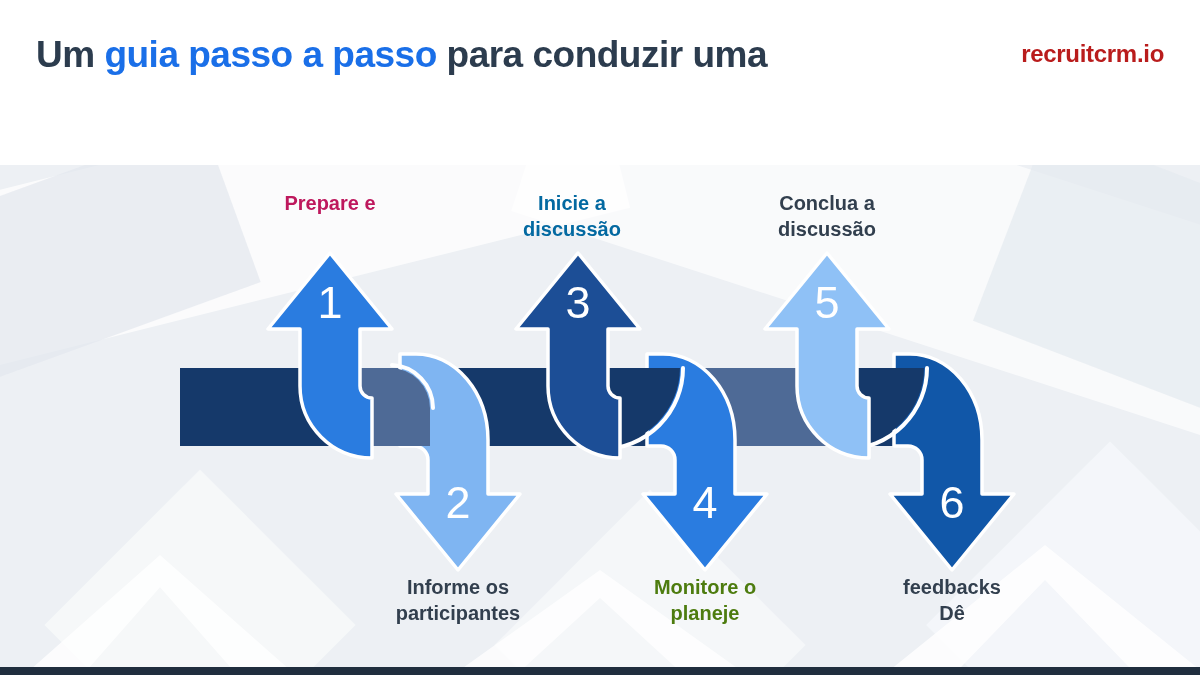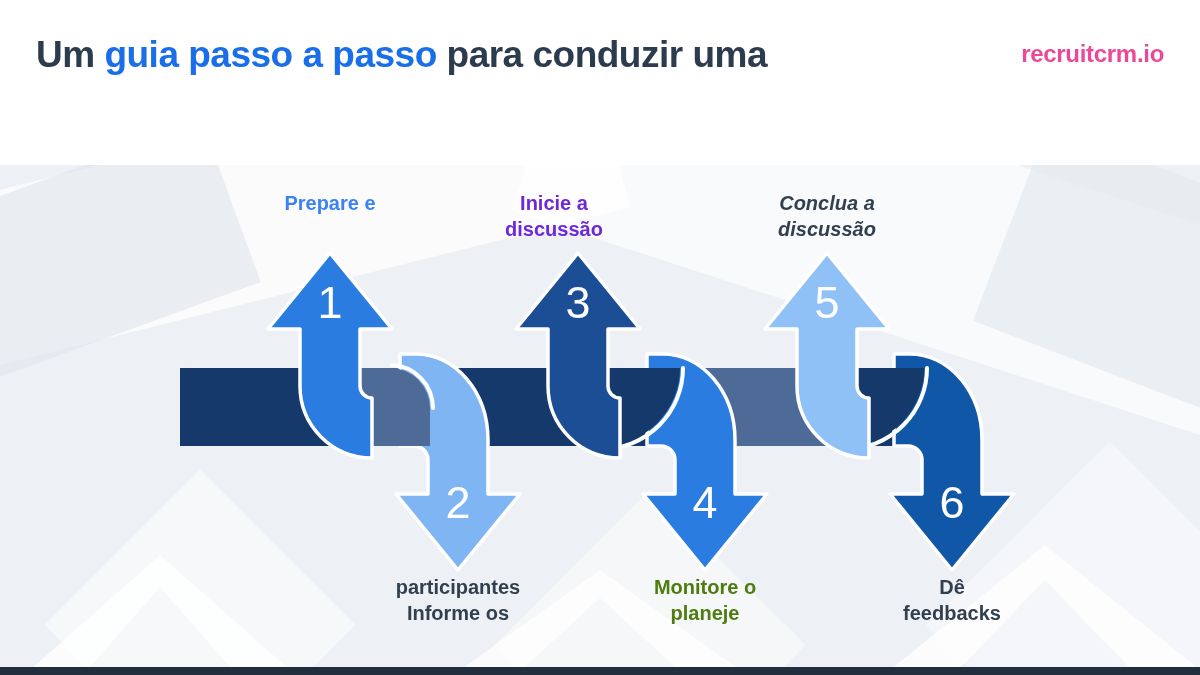--- a/index.html
+++ b/index.html
@@ -54,48 +54,48 @@
       <path d="M836,368 H924 A78,78 0 0 1 846,446 H836 Z" fill="#15396a"></path>
       <path d="M300,329 V386 A72,72 0 0 0 372,458 V398 A12,12 0 0 1 360,386 V329 H392 L330,253 L268,329 Z" fill="#2a7ce0" stroke="#ffffff" stroke-width="3.5" stroke-linejoin="round"></path>
       <path d="M548,329 V386 A72,72 0 0 0 620,458 V398 A12,12 0 0 1 608,386 V329 H640 L578,253 L516,329 Z" fill="#1c4e96" stroke="#ffffff" stroke-width="3.5" stroke-linejoin="round"></path>
       <path d="M797,329 V386 A72,72 0 0 0 869,458 V398 A12,12 0 0 1 857,386 V329 H889 L827,253 L765,329 Z" fill="#8fc1f6" stroke="#ffffff" stroke-width="3.5" stroke-linejoin="round"></path>
     </svg>
 
   <div class="title" id="title" style="color: rgb(44, 60, 78);">
     <div><span>Um </span><span class="hl" id="title-hl" style="color: rgb(26, 111, 232);">guia passo a passo</span><span> para conduzir uma</span></div>
   </div>
 
-  <div class="logo" id="logo" style="color: #ec4899;">recruitcrm.io</div>
+  <div class="logo" id="logo" style="color: #b91c1c;">recruitcrm.io</div>
 
   <div id="steps-layer">
-      <div class="step-label" style="left: 215px; top: 190px; color: #3b82f6;">
+      <div class="step-label" style="left: 215px; top: 190px; color: #be185d;">
         <div>Prepare e</div>
       </div>
       <div class="step-number" style="left: 285px; top: 276px; color: rgb(255, 255, 255);">1</div>
       <div class="step-label" style="left: 343px; top: 574px; color: rgb(50, 63, 78);">
+        <div>Informe os</div>
         <div>participantes</div>
-        <div>Informe os</div>
       </div>
       <div class="step-number" style="left: 413px; top: 476px; color: rgb(255, 255, 255);">2</div>
-      <div class="step-label" style="left: 439px; top: 190px; color: #6d28d9;">
+      <div class="step-label" style="left: 457px; top: 190px; color: #0369a1;">
         <div>Inicie a</div>
         <div>discussão</div>
       </div>
       <div class="step-number" style="left: 533px; top: 276px; color: rgb(255, 255, 255);">3</div>
       <div class="step-label" style="left: 590px; top: 574px; color: #4d7c0f;">
         <div>Monitore o</div>
         <div>planeje</div>
       </div>
       <div class="step-number" style="left: 660px; top: 476px; color: rgb(255, 255, 255);">4</div>
-      <div class="step-label" style="left: 712px; top: 190px; color: rgb(50, 63, 78); font-style: italic;">
+      <div class="step-label" style="left: 712px; top: 190px; color: rgb(50, 63, 78);">
         <div>Conclua a</div>
         <div>discussão</div>
       </div>
       <div class="step-number" style="left: 782px; top: 276px; color: rgb(255, 255, 255);">5</div>
       <div class="step-label" style="left: 837px; top: 574px; color: rgb(50, 63, 78);">
+        <div>feedbacks</div>
         <div>Dê</div>
-        <div>feedbacks</div>
       </div>
       <div class="step-number" style="left: 907px; top: 476px; color: rgb(255, 255, 255);">6</div>
     </div>
 
   <div class="bottom-bar" id="bottom-bar" style="background: rgb(32, 46, 62);"></div>
 </div>
 
 </body></html>

